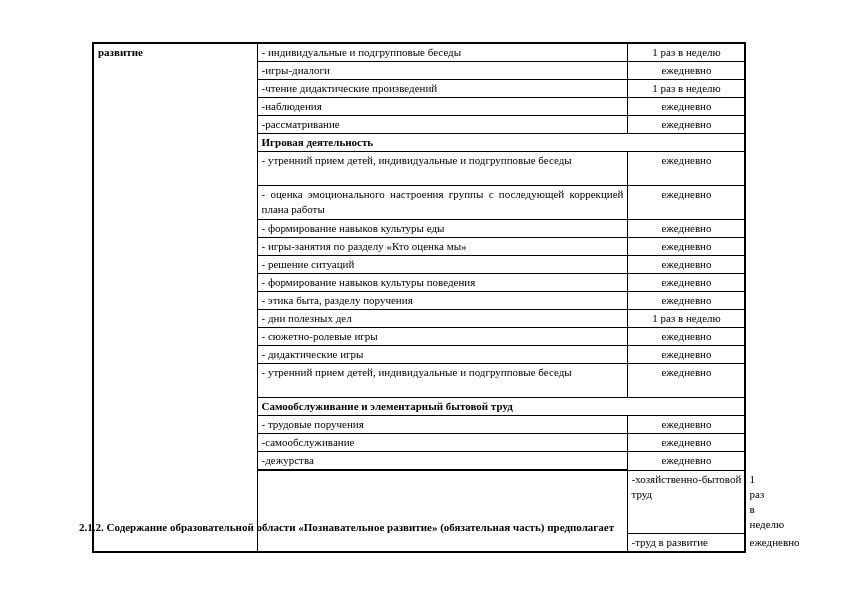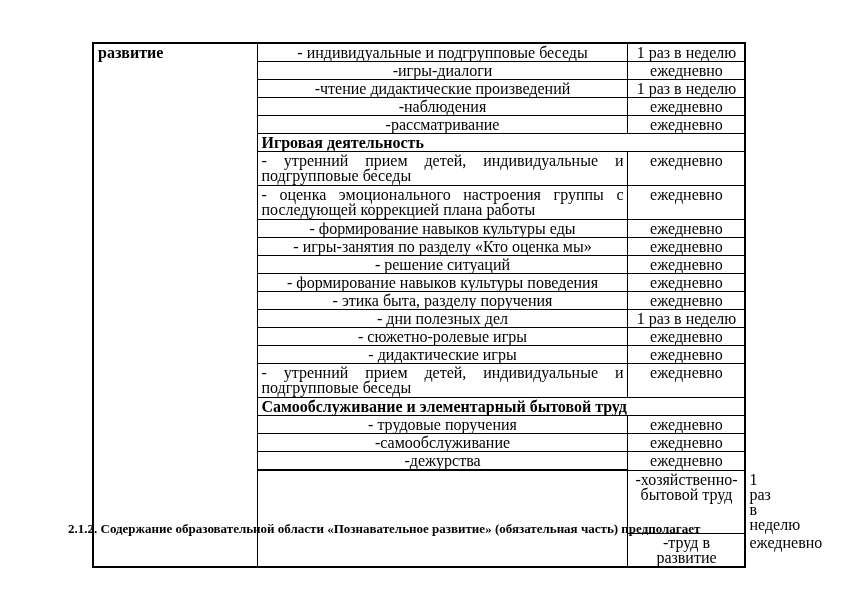--- a/index.html
+++ b/index.html
@@ -13,45 +13,45 @@
       position: absolute; left: 92px; top: 42px;
       border-collapse: collapse; table-layout: fixed;
       width: 652px;
       border: 2px solid #000;
     }
     table.grid col.c1 { width: 164px; }
     table.grid col.c2 { width: 370px; }
     table.grid col.c3 { width: 118px; }
     table.grid td {
       border: 1px solid #000;
-      font-size: 16px;
+      font-size: 11px;
       line-height: 15px;
       padding: 1px 3px 1px 4px;
       vertical-align: top;
     }
     td.topic {
       font-weight: bold;
       font-size: 12.6px;
       border-left: 2px solid #000;
       border-right: 2px solid #000;
     }
     td.topic.cont { border-top: 2px solid #000; }
-    td.activity { text-align: center; border-right: 2px solid #000; }
+    td.activity { text-align: left; border-right: 2px solid #000; }
     td.activity.justify { text-align: justify; text-align-last: left; }
     td.freq { text-align: center; padding-left: 2px; padding-right: 2px; }
     td.section {
       text-align: left; font-weight: bold;
       border-top: 2px solid #000; border-bottom: 1px solid #000;
       padding-top: 2px;
     }
     tr.h1 td { height: 15px; }
     tr.h2 td { height: 31px; }
     .heading {
-      position: absolute; left: 68px; top: 521px;
-      font-size: 13px; font-weight: bold; white-space: nowrap;
+      position: absolute; left: 79px; top: 521px;
+      font-size: 11px; font-weight: bold; white-space: nowrap;
     }
   </style>
 </head>
 <body>
 
 <div class="page">
   <table class="grid">
     <colgroup>
         <col class="c1">
         <col class="c2">

